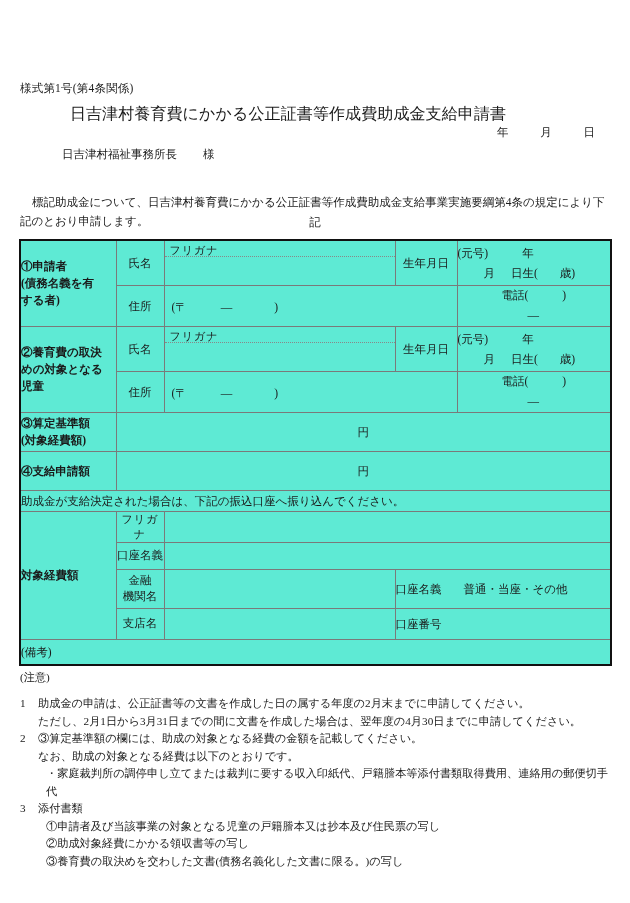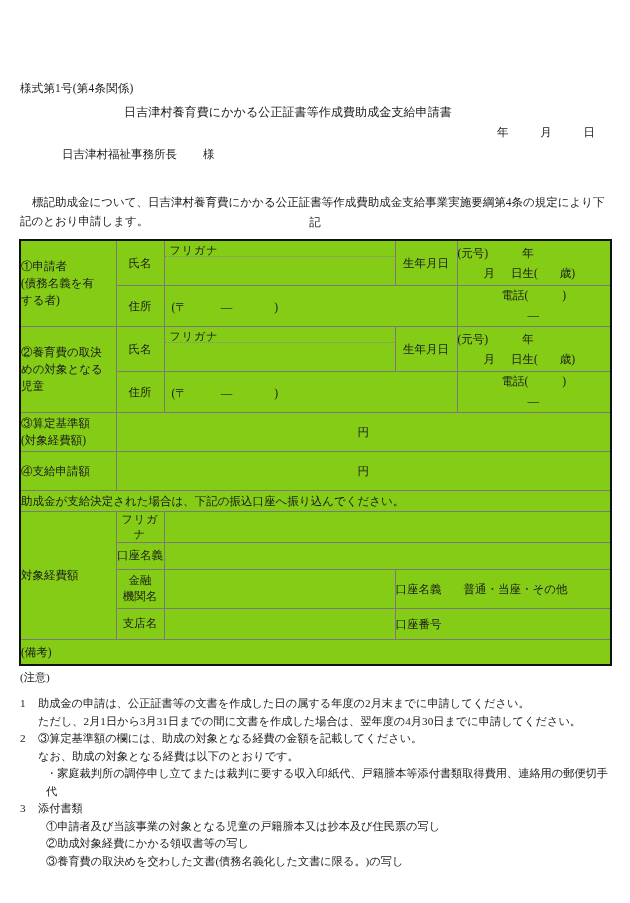--- a/index.html
+++ b/index.html
@@ -32,21 +32,21 @@
     font-size: 11.5px;
     letter-spacing: 0.2px;
     white-space: nowrap;
   }
   .doc-title {
     position: absolute;
     left: 0;
     top: 93px;
     width: 576px;
     text-align: center;
-    font-size: 12px;
+    font-size: 16px;
     letter-spacing: 0.1px;
     white-space: nowrap;
   }
   .date-line {
     position: absolute;
     right: 35px;
     top: 114px;
     font-size: 11.5px;
     white-space: nowrap;
   }
@@ -87,32 +87,33 @@
     top: 228px;
     width: 591px;
     border-collapse: collapse;
     table-layout: fixed;
     font-size: 11.5px;
   }
   table.form td {
     border: 1px solid #7a7a7a;
     padding: 0;
     vertical-align: middle;
-    background: #84cc16;
+    background: #5eead4;
     margin-left: 36px;
   }
   
   table.form {
     border: 2px solid #111;
   }
 
   .lbl-left {
     padding: 4px 4px 4px 5px;
     line-height: 1.45;
     vertical-align: middle;
+    font-weight: bold;
   }
   .lbl-center {
     text-align: center;
     line-height: 1.4;
   }
 
   
   .name-cell { padding: 0; vertical-align: top; height: 44px; }
   .furigana-strip {
     height: 15px;

